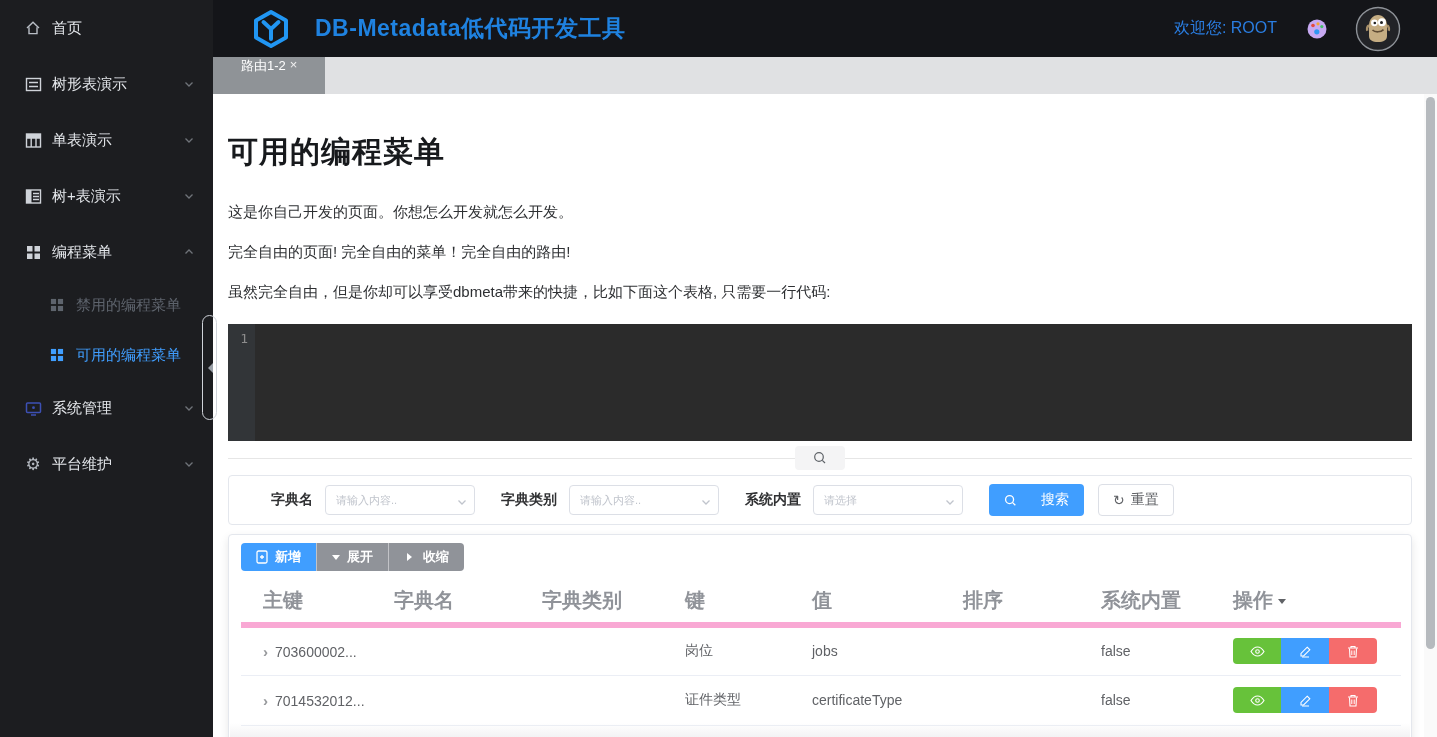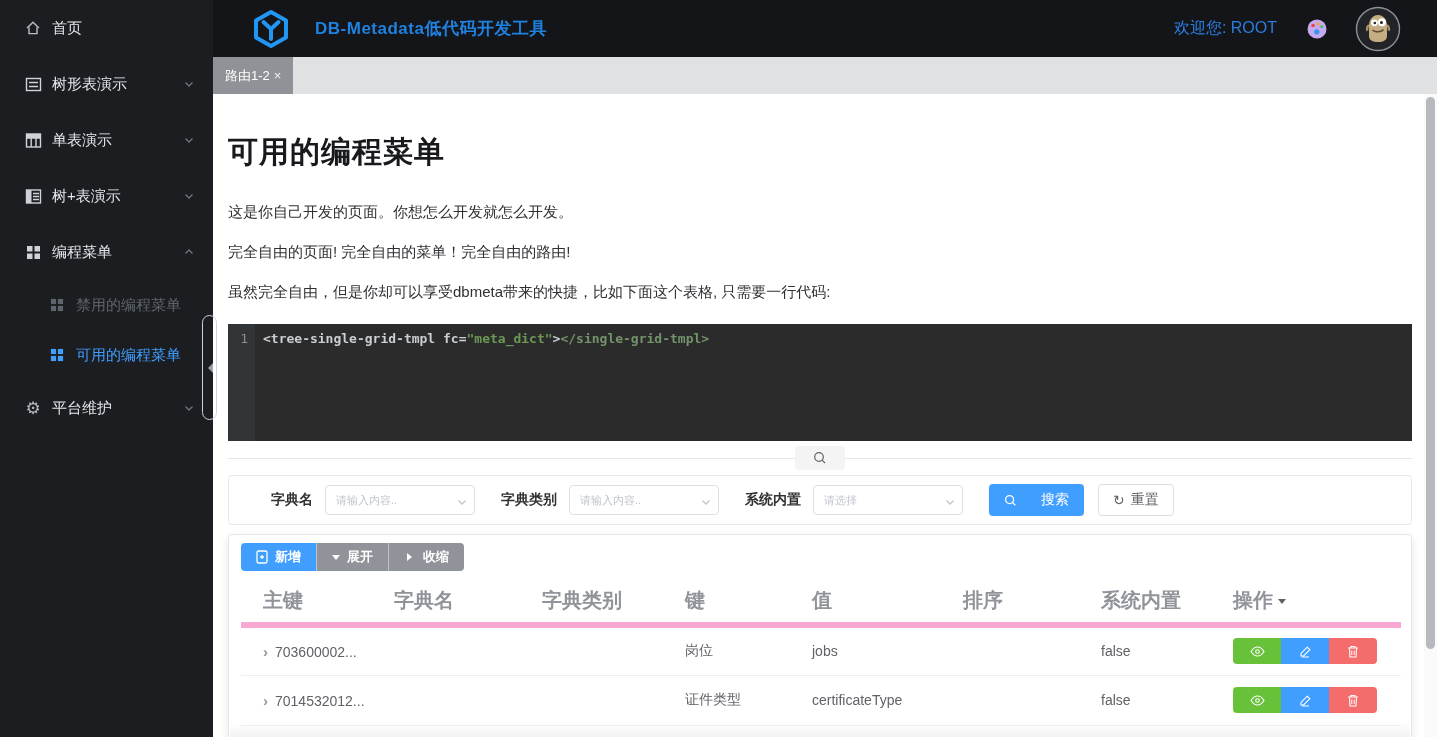--- a/index.html
+++ b/index.html
@@ -19,29 +19,29 @@
   .menu-item.active { color:#409eff; }
   .gear-glyph { font-size:17px; color:#b3b8bf; line-height:1; }
 
   
   .collapse-handle { position:absolute; left:202px; top:315px; width:15px; height:105px; border:1px solid #cfd3d9; border-radius:9px; z-index:6; display:flex; align-items:center; justify-content:center; cursor:pointer; }
   .collapse-handle .tri { width:0; height:0; border:5px solid transparent; border-right-color:#9aa0a8; margin-right:4px; }
 
   
   .header { position:absolute; left:213px; top:0; width:1224px; height:57px; background:#141519; display:flex; align-items:center; padding:0 36px 0 38px; z-index:2; }
   .logo { width:40px; height:40px; flex:none; }
-  .app-title { margin-left:24px; font-size:17px; font-weight:bold; color:#1f82e0; letter-spacing:.5px; white-space:nowrap; }
+  .app-title { margin-left:24px; font-size:23px; font-weight:bold; color:#1f82e0; letter-spacing:.5px; white-space:nowrap; }
   .header-spacer { flex:1; }
   .welcome { color:#2a7de1; font-size:16px; white-space:nowrap; }
   .palette-wrap { margin-left:28px; width:24px; height:24px; cursor:pointer; }
   .avatar-wrap { margin-left:26px; width:46px; height:46px; cursor:pointer; }
 
   
   .tabbar { position:absolute; left:213px; top:57px; width:1224px; height:37px; background:#e0e1e3; display:flex; align-items:stretch; z-index:2; }
-  .tab { background:#8f9397; color:#fff; font-size:13px; display:flex; align-items:center; padding:0 12px; cursor:pointer; }
+  .tab { background:#8f9397; color:#fff; font-size:13px; display:flex; align-items:flex-start; padding:0 28px; cursor:pointer; }
   .tab .tab-close { margin-left:4px; font-size:13px; color:#f0f0f0; cursor:pointer; }
 
   
   .main { position:absolute; left:213px; top:94px; width:1224px; height:643px; background:#fff; padding:24px 25px 0 15px; overflow:hidden; }
   h1.page-heading { font-size:30px; font-weight:700; color:#17191c; margin:14px 0 30px 0; letter-spacing:1px; }
   .para { font-size:15px; color:#2e3033; margin:21px 0; }
 
   
   .codeblock { margin-top:22px; height:117px; display:flex; background:#2b2b2b; font-family:"DejaVu Sans Mono","Liberation Mono",monospace; font-size:13px; line-height:20px; }
   .code-gutter { width:27px; background:#323538; color:#8c8c8c; text-align:right; padding:5px 7px 0 0; flex:none; }
@@ -195,20 +195,35 @@
         <svg width="14" height="14" viewBox="0 0 15 15">
             <rect x="1" y="1" width="5.5" height="5.5" fill="#409eff"></rect>
             <rect x="8.5" y="1" width="5.5" height="5.5" fill="#409eff"></rect>
             <rect x="1" y="8.5" width="5.5" height="5.5" fill="#409eff"></rect>
             <rect x="8.5" y="8.5" width="5.5" height="5.5" fill="#409eff"></rect>
           </svg>
       </span>
       <span class="mi-label">可用的编程菜单</span>
     </div>
 
+    <div class="menu-item">
+      <span class="mi-icon">
+        <svg width="17" height="17" viewBox="0 0 17 17">
+            <rect x="1.5" y="3" width="14" height="9.5" rx="1" fill="none" stroke="#3c50b4" stroke-width="1.5"></rect>
+            <circle cx="8.5" cy="7.7" r="1.4" fill="#3c50b4"></circle>
+            <path d="M6 15h5" stroke="#3c50b4" stroke-width="1.5"></path>
+          </svg>
+      </span>
+      <span class="mi-label">系统管理</span>
+      <span class="mi-chevron">
+        <svg width="12" height="12" viewBox="0 0 12 12">
+            <path d="M2.5 4.5 6 8l3.5-3.5" fill="none" stroke="#8b9097" stroke-width="1.3"></path>
+          </svg>
+      </span>
+    </div>
 
     <div class="menu-item">
       <span class="mi-icon">
           <span class="gear-glyph">⚙</span>
         </span>
       <span class="mi-label">平台维护</span>
       <span class="mi-chevron">
         <svg width="12" height="12" viewBox="0 0 12 12">
             <path d="M2.5 4.5 6 8l3.5-3.5" fill="none" stroke="#8b9097" stroke-width="1.3"></path>
           </svg>
@@ -261,21 +276,20 @@
   </div>
 
   <main class="main">
     <h1 class="page-heading">可用的编程菜单</h1>
     <p class="para">这是你自己开发的页面。你想怎么开发就怎么开发。</p>
     <p class="para">完全自由的页面! 完全自由的菜单！完全自由的路由!</p>
     <p class="para">虽然完全自由，但是你却可以享受dbmeta带来的快捷，比如下面这个表格, 只需要一行代码:</p>
 
     <div class="codeblock">
       <div class="code-gutter">1</div>
-      <div class="code-body"><span class="tok-tag">&lt;tree-single-grid-tmpl</span><span class="tok-tag"> fc=</span><span class="tok-str">"meta_dict"</span><span class="tok-tag">&gt;</span><span class="tok-close">&lt;/single-grid-tmpl&gt;</span></div>
     </div>
 
     <div class="search-divider">
       <div class="line"></div>
       <div class="search-toggle">
         <svg width="14" height="14" viewBox="0 0 14 14">
             <circle cx="6" cy="6" r="4.3" fill="none" stroke="#5f6368" stroke-width="1.2"></circle>
             <path d="M9.3 9.3 12 12" stroke="#5f6368" stroke-width="1.2"></path>
           </svg>
       </div>

